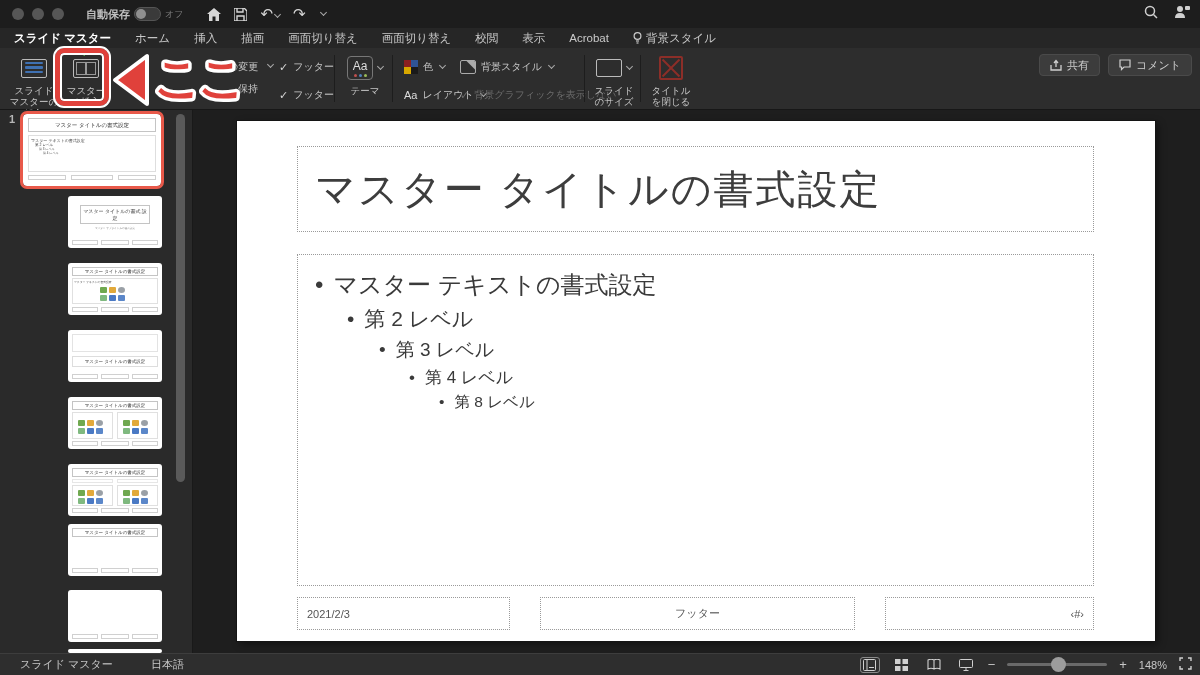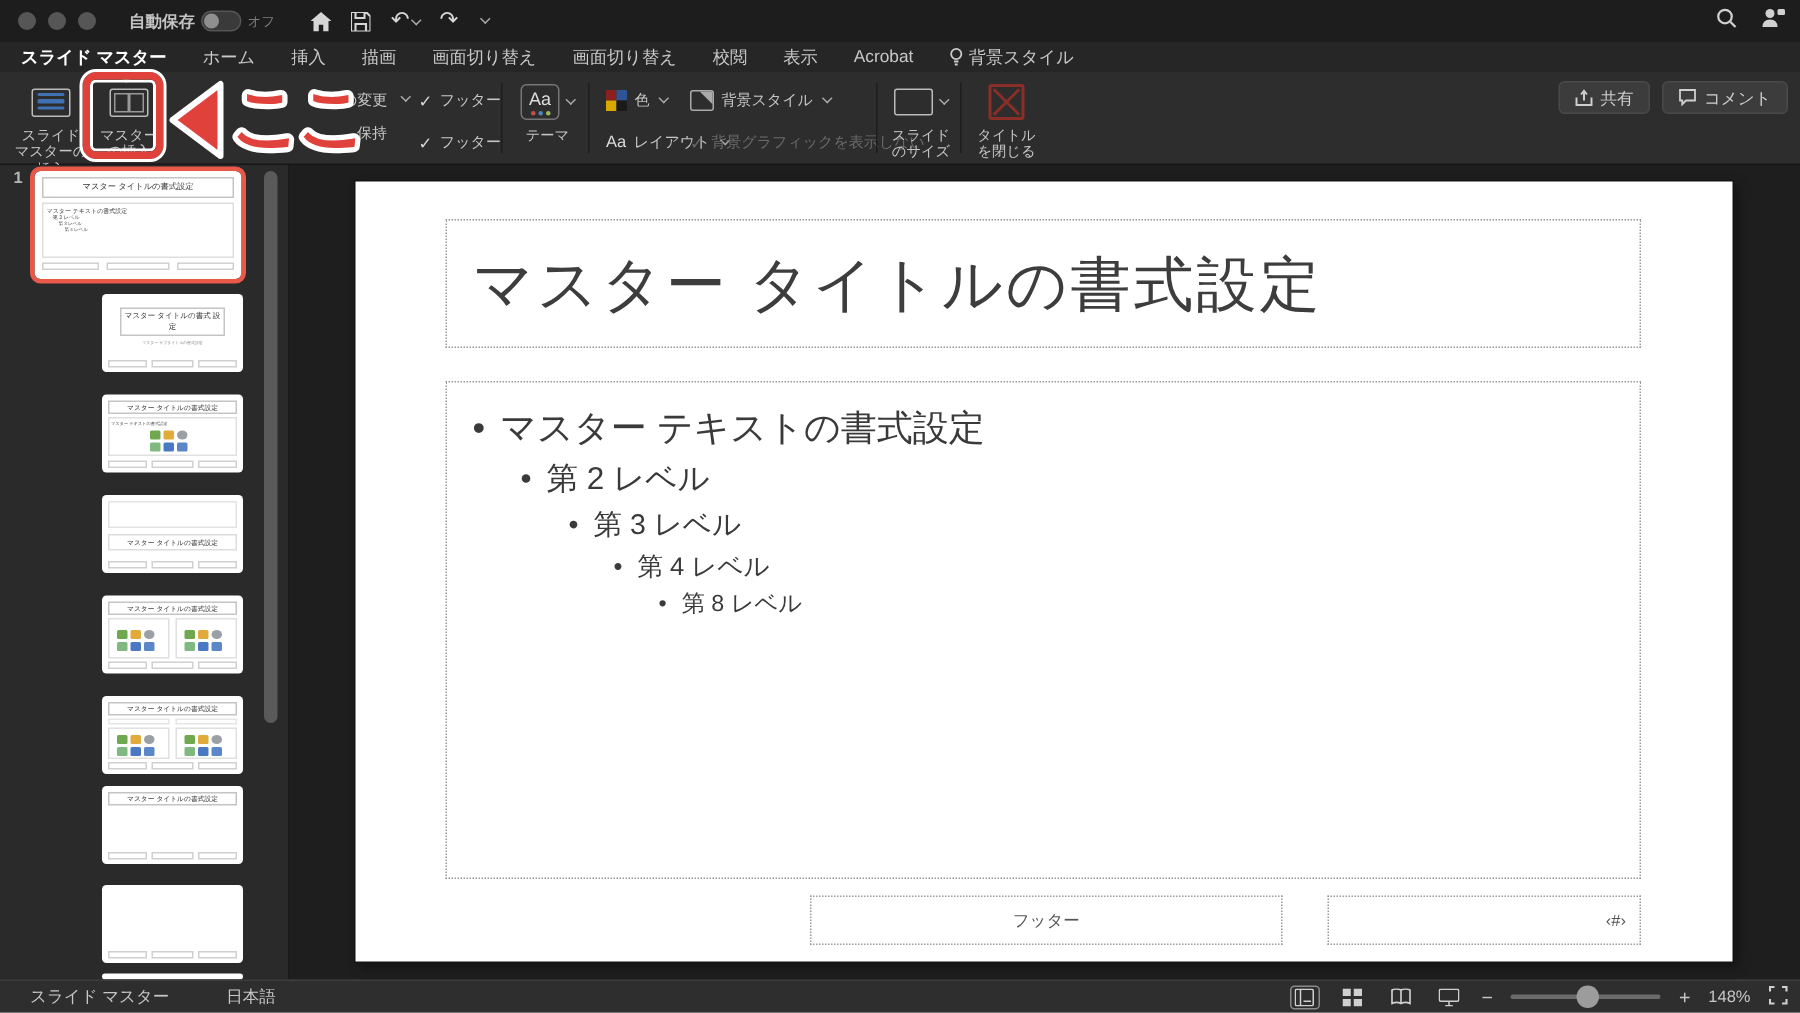--- a/index.html
+++ b/index.html
@@ -451,20 +451,23 @@
           </div>
         <div class="bullet b3">
             <span class="bdot">•</span>
             <span>第 4 レベル</span>
           </div>
         <div class="bullet b4">
             <span class="bdot">•</span>
             <span>第 8 レベル</span>
           </div>
       </div>
+      <div class="ph ph-date">
+        <span class="ph-small-text">2021/2/3</span>
+      </div>
       <div class="ph ph-footer">
         <span class="ph-small-text">フッター</span>
       </div>
       <div class="ph ph-num">
         <span class="ph-small-text">‹#›</span>
       </div>
     </div>
   </div>
 </div>
 

